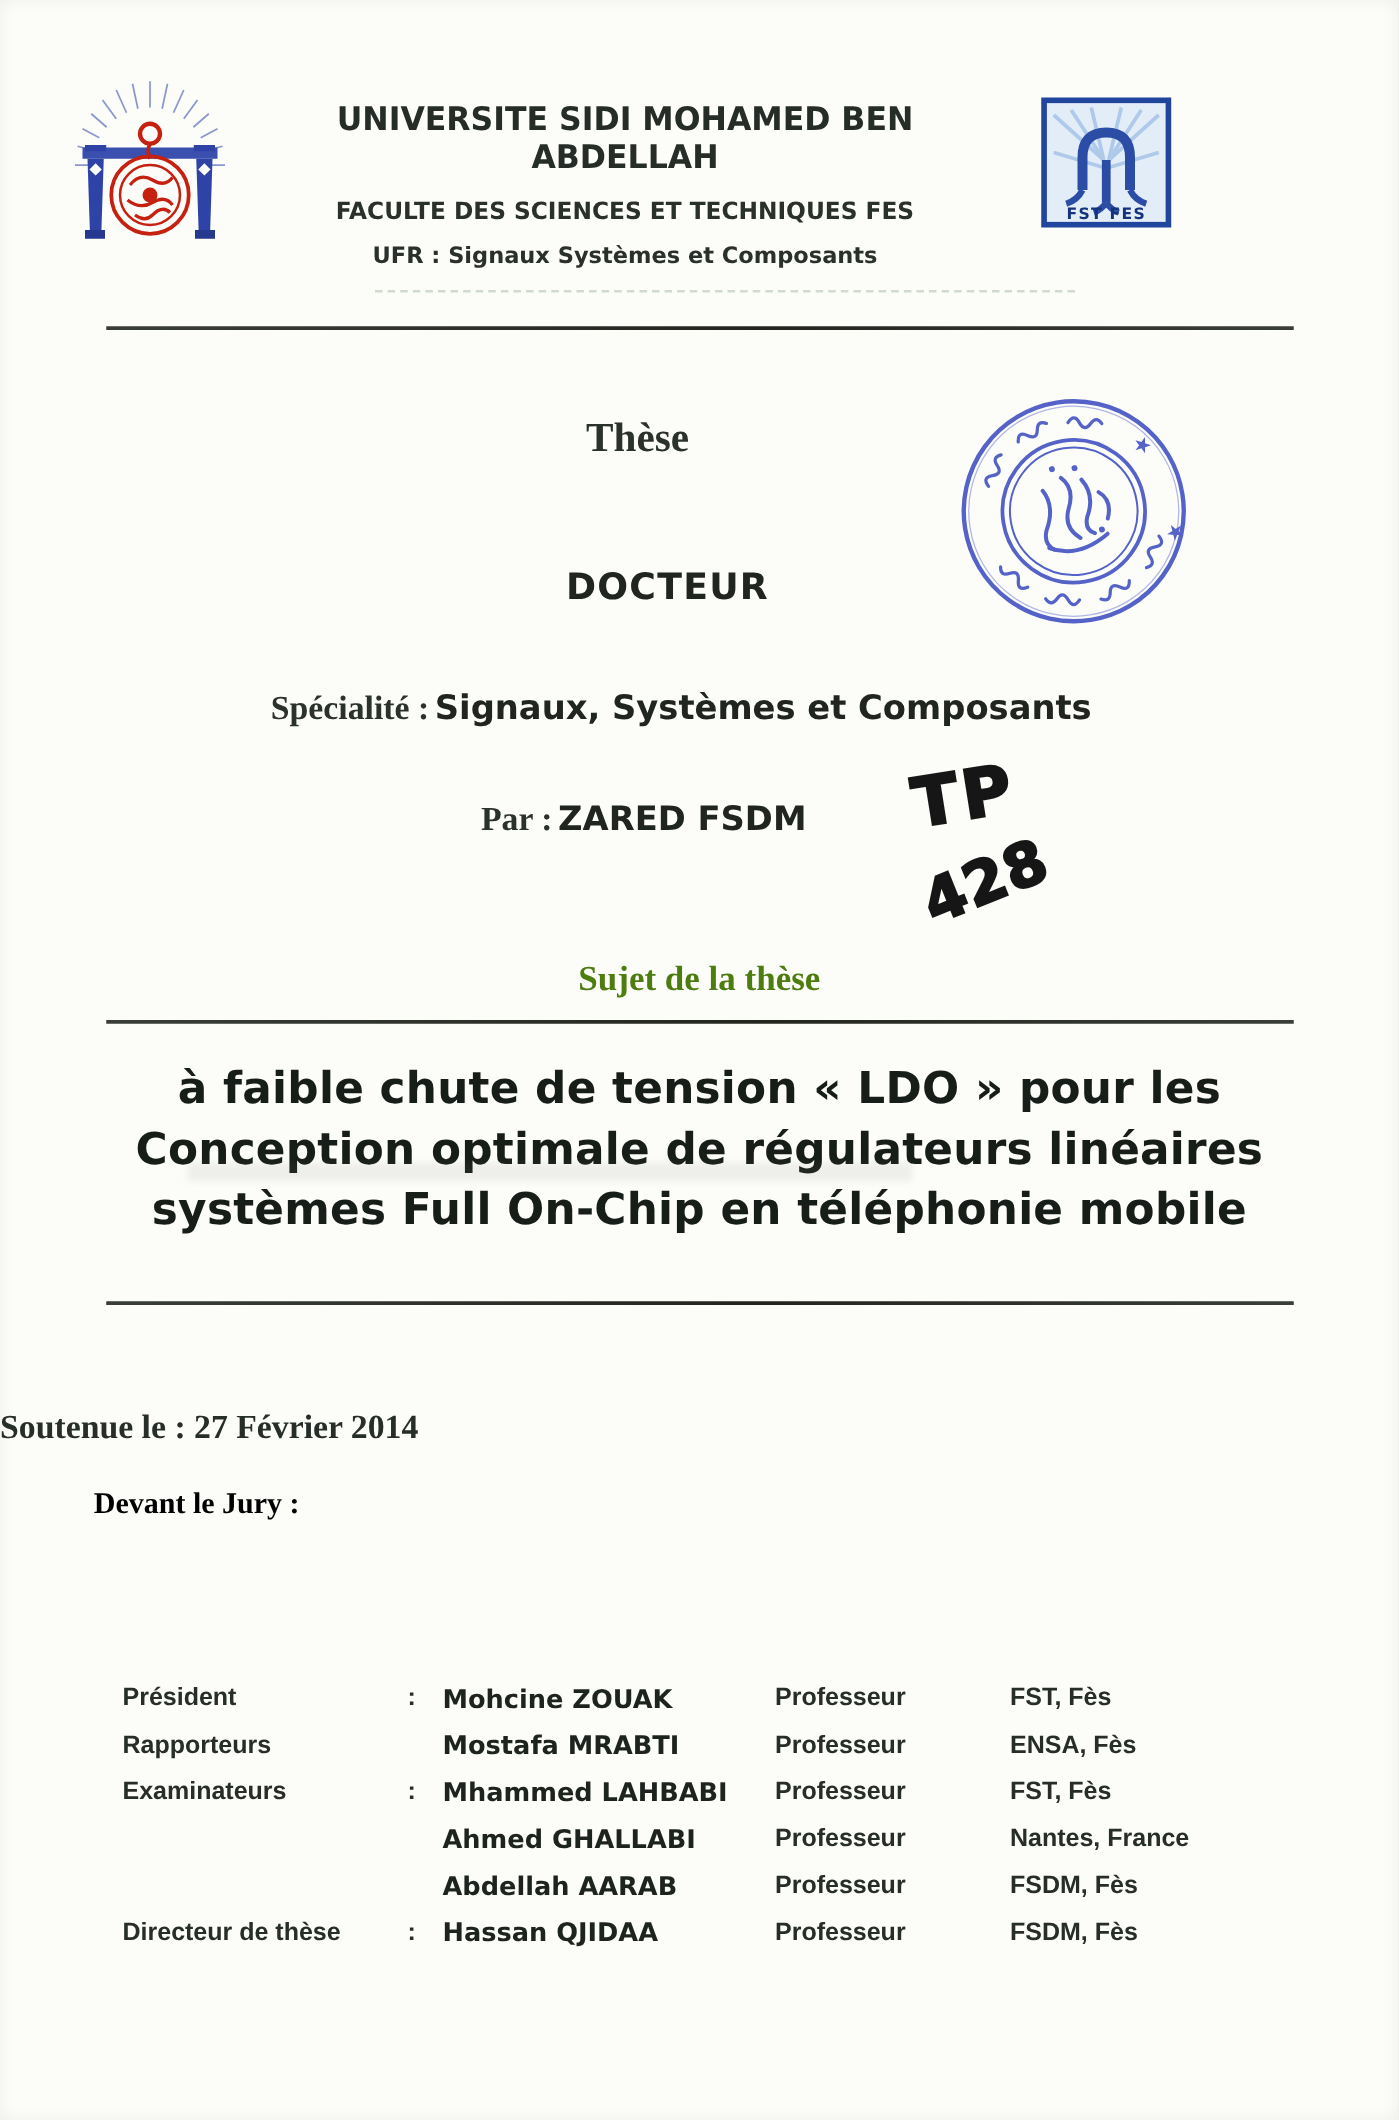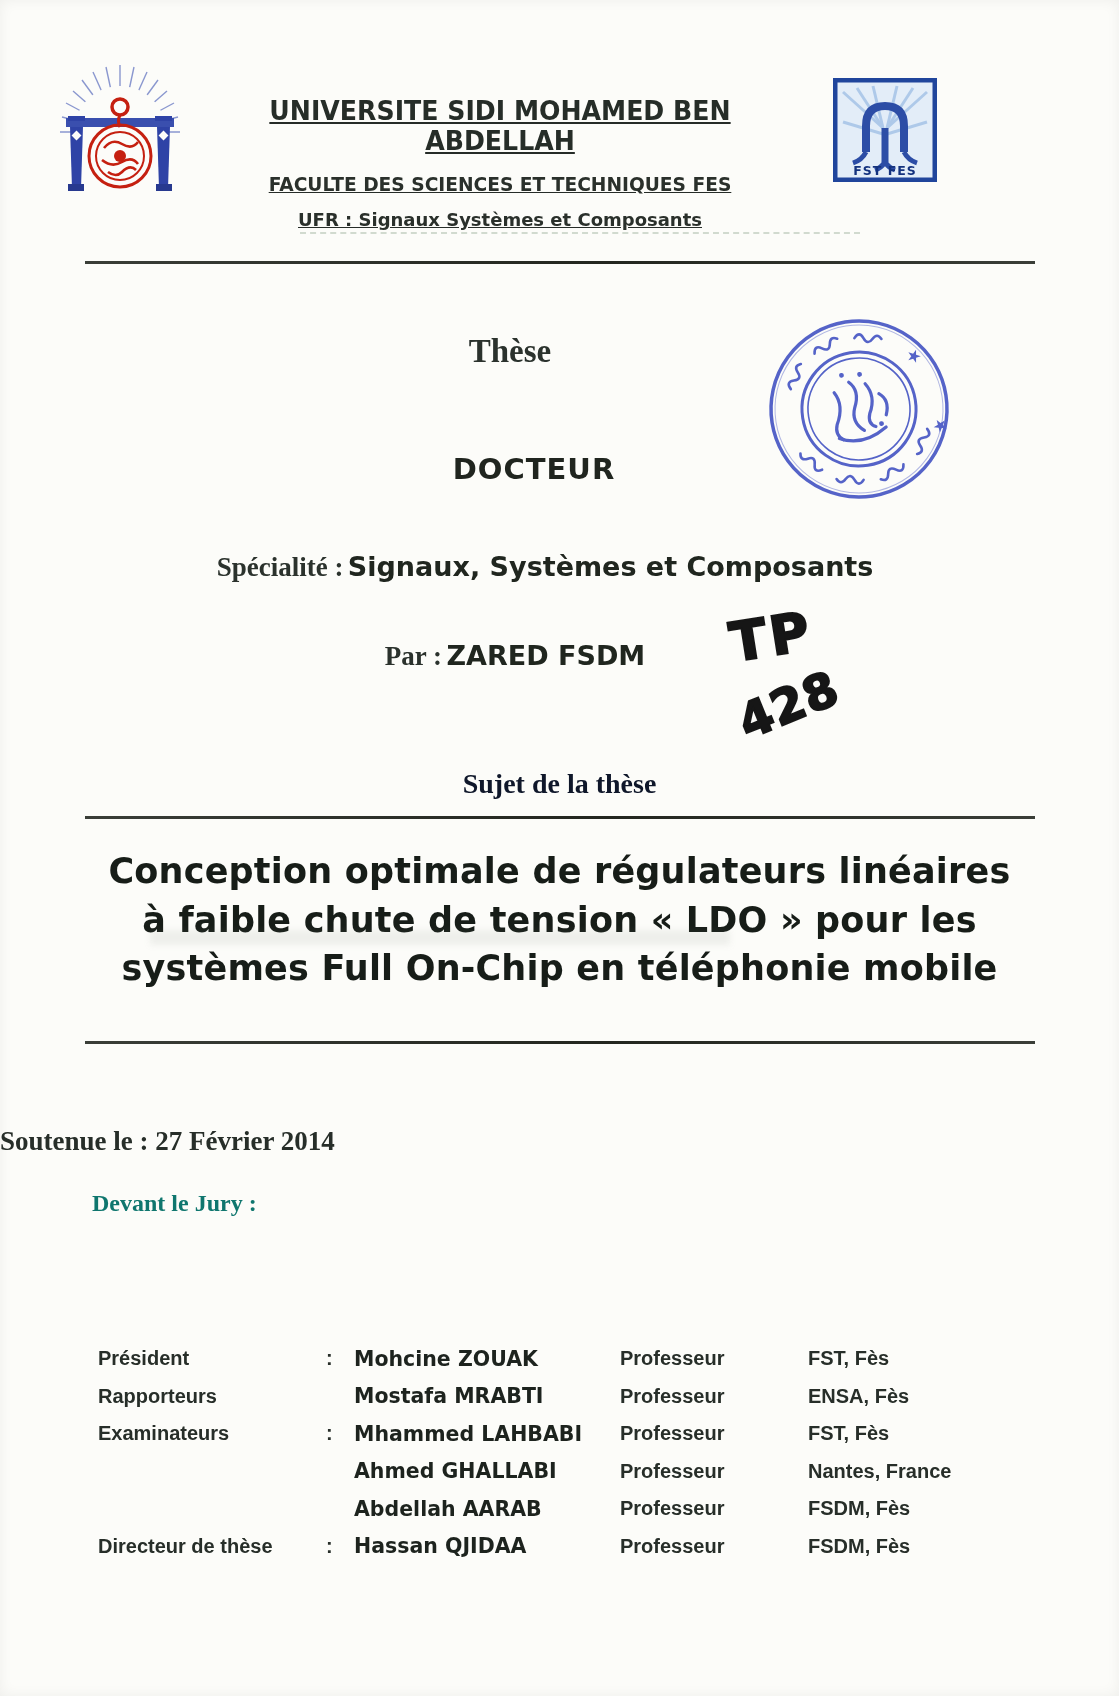--- a/index.html
+++ b/index.html
@@ -3,45 +3,45 @@
 <meta charset="utf-8">
 <style>
   html,body{margin:0;padding:0;background:#e9e9e6;}
   .page{position:relative;width:1119px;height:1696px;background:#fcfcf9;overflow:hidden;
         font-family:"Liberation Sans",sans-serif;color:#262c28;box-shadow:inset 0 0 14px rgba(0,0,0,.06);}
   .abs{position:absolute;}
   .serif{font-family:"Liberation Serif",serif;}
   .center{text-align:center;}
 
   
-  .hdr-text{left:190px;top:96px;width:620px;text-align:center;text-decoration:underline;}
+  .hdr-text{left:190px;top:81px;width:620px;text-align:center;}
   .uni{font-family:"DejaVu Sans",sans-serif;font-weight:bold;font-size:26px;color:#262d28;
        transform:scaleX(.97);transform-origin:center;letter-spacing:0px;}
   .fac{font-family:"DejaVu Sans",sans-serif;font-weight:bold;font-size:19px;color:#2a302b;margin-top:17px;transform:scaleX(.98);}
   .ufr{font-family:"DejaVu Sans",sans-serif;font-weight:bold;font-size:18px;color:#2a302b;margin-top:14px;}
 
   .sep{height:3px;background:linear-gradient(90deg,#3a3e38,#23261f 55%,#3a3e38);left:85px;width:950px;}
   .sep-faint{left:300px;width:560px;border-top:2px dashed #aebfae;opacity:.55;}
 
   
   .intro{left:0px;width:1020px;text-align:center;}
   .these{font-size:33px;font-weight:bold;color:#2b322d;}
   .presentee{font-size:27px;font-weight:bold;color:#2b322d;}
   .docteur{font-family:"DejaVu Sans",sans-serif;font-weight:bold;font-size:29px;letter-spacing:1px;color:#20251f;}
   .lbl{font-family:"Liberation Serif",serif;font-weight:bold;font-size:27px;color:#2b322d;}
   .val{font-family:"DejaVu Sans",sans-serif;font-weight:bold;font-size:27px;color:#20261f;}
-  .sujet{font-size:28px;font-weight:bold;color:#0f172a;}
+  .sujet{font-size:28px;font-weight:bold;color:#4d7c0f;}
 
   
   .title{left:0;width:1119px;text-align:center;font-family:"DejaVu Sans",sans-serif;
          font-weight:bold;font-size:35px;line-height:48.5px;color:#171d18;letter-spacing:.2px;}
   .ghost{left:150px;top:930px;width:580px;height:15px;background:rgba(120,128,120,.10);filter:blur(3px);}
 
   .soutenue{left:0;width:1030px;font-size:27px;font-weight:bold;color:#272e29;}
-  .jury-head{left:92px;top:1190px;font-size:24px;font-weight:bold;color:#0f766e;}
+  .jury-head{left:75px;top:1190px;font-size:24px;font-weight:bold;color:#000000;}
 
   
   .jury{left:85px;top:1340px;width:990px;display:grid;
         grid-template-columns:228px 28px 266px 188px 1fr;grid-auto-rows:37.5px;align-items:center;margin-left:13px;}
   .jcell{font-size:20px;font-weight:bold;color:#272e29;}
   .jname{font-family:"DejaVu Sans",sans-serif;font-weight:bold;font-size:20.5px;color:#1d231e;}
 
   .stamp{left:763px;top:303px;opacity:.92;}
   .handw{left:698px;top:598px;}
 </style>
@@ -160,22 +160,22 @@
   <svg class="abs handw" width="180" height="140" viewBox="0 0 180 140">
     <text x="32" y="58" font-family="DejaVu Sans, sans-serif" font-weight="bold" font-size="54" fill="#161616" stroke="#161616" stroke-width="2" transform="rotate(-9 70 40)" letter-spacing="3">TP</text>
     <text x="40" y="124" font-family="DejaVu Sans, sans-serif" font-weight="bold" font-size="48" fill="#161616" stroke="#161616" stroke-width="2" transform="rotate(-22 90 110)" letter-spacing="1">428</text>
   </svg>
 
   <div class="abs serif sujet" style="left:0;top:768px;width:1119px;text-align:center;">Sujet de la thèse</div>
 
   <div class="abs sep" style="top:816px;"></div>
 
   <div class="abs title" style="top:847px;">
+    <div>à faible chute de tension « LDO » pour les</div>
     <div>Conception optimale de régulateurs linéaires</div>
-    <div>à faible chute de tension « LDO » pour les</div>
     <div>systèmes Full On-Chip en téléphonie mobile</div>
   </div>
   <div class="abs ghost"></div>
 
   <div class="abs sep" style="top:1041px;"></div>
 
   <div class="abs serif soutenue" style="top:1126px;">Soutenue le : 27 Février 2014</div>
   <div class="abs serif jury-head">Devant le Jury :</div>
 
   <div class="abs jury">

